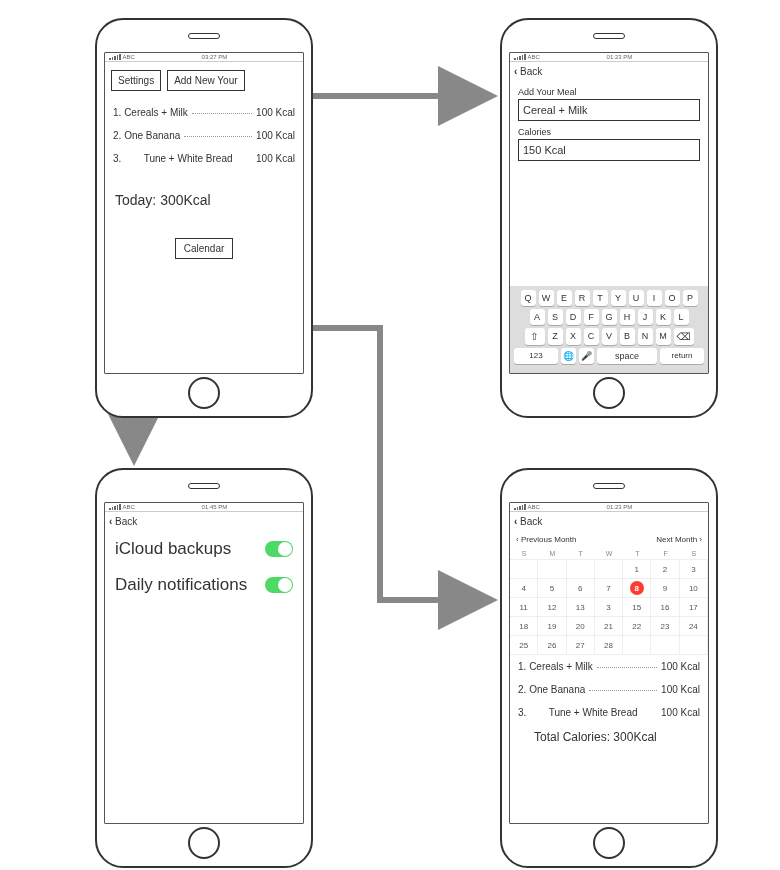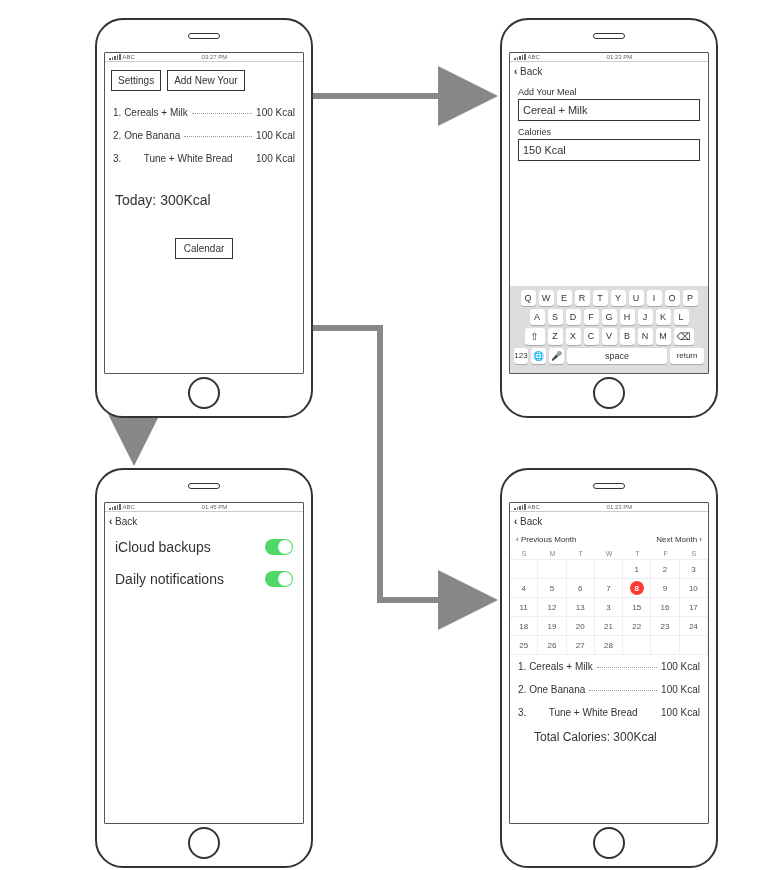--- a/index.html
+++ b/index.html
@@ -120,30 +120,30 @@
   }
   .kbrow { display:flex; gap:3px; justify-content:center; margin-bottom:3px; }
   .key {
     background:#fff; border-radius:3px; padding:3px 0;
     width:15px; text-align:center;
     box-shadow: 0 1px 0 #aaa;
     font-size:9px;
     cursor:pointer;
   }
   .key.shift, .key.back { width:20px; font-size:10px; }
-  .key.num { width:14px; font-size:8px; }
+  .key.num { width:44px; font-size:8px; }
   .key.mic { width:15px; }
   .key.globe { width:15px; }
   .key.space { flex:1; }
-  .key.return { width:34px; font-size:8px; }
+  .key.return { width:44px; font-size:8px; }
 
   
   .settingrow {
-    display:flex; justify-content:space-between; 
-    padding: 8px 10px; font-size:14px;
+    display:flex; justify-content:space-between; align-items:center;
+    padding: 8px 10px; font-size:17px;
   }
   .toggle {
     width:28px; height:16px; border-radius:10px; background:#4cd964; position:relative; cursor:pointer;
   }
   .toggle::after {
     content:""; position:absolute; right:1px; top:1px; width:14px; height:14px; border-radius:50%; background:#fff;
   }
 
   
   .calnav { display:flex; justify-content:space-between; font-size:8px; padding:4px 6px; cursor:pointer;}

